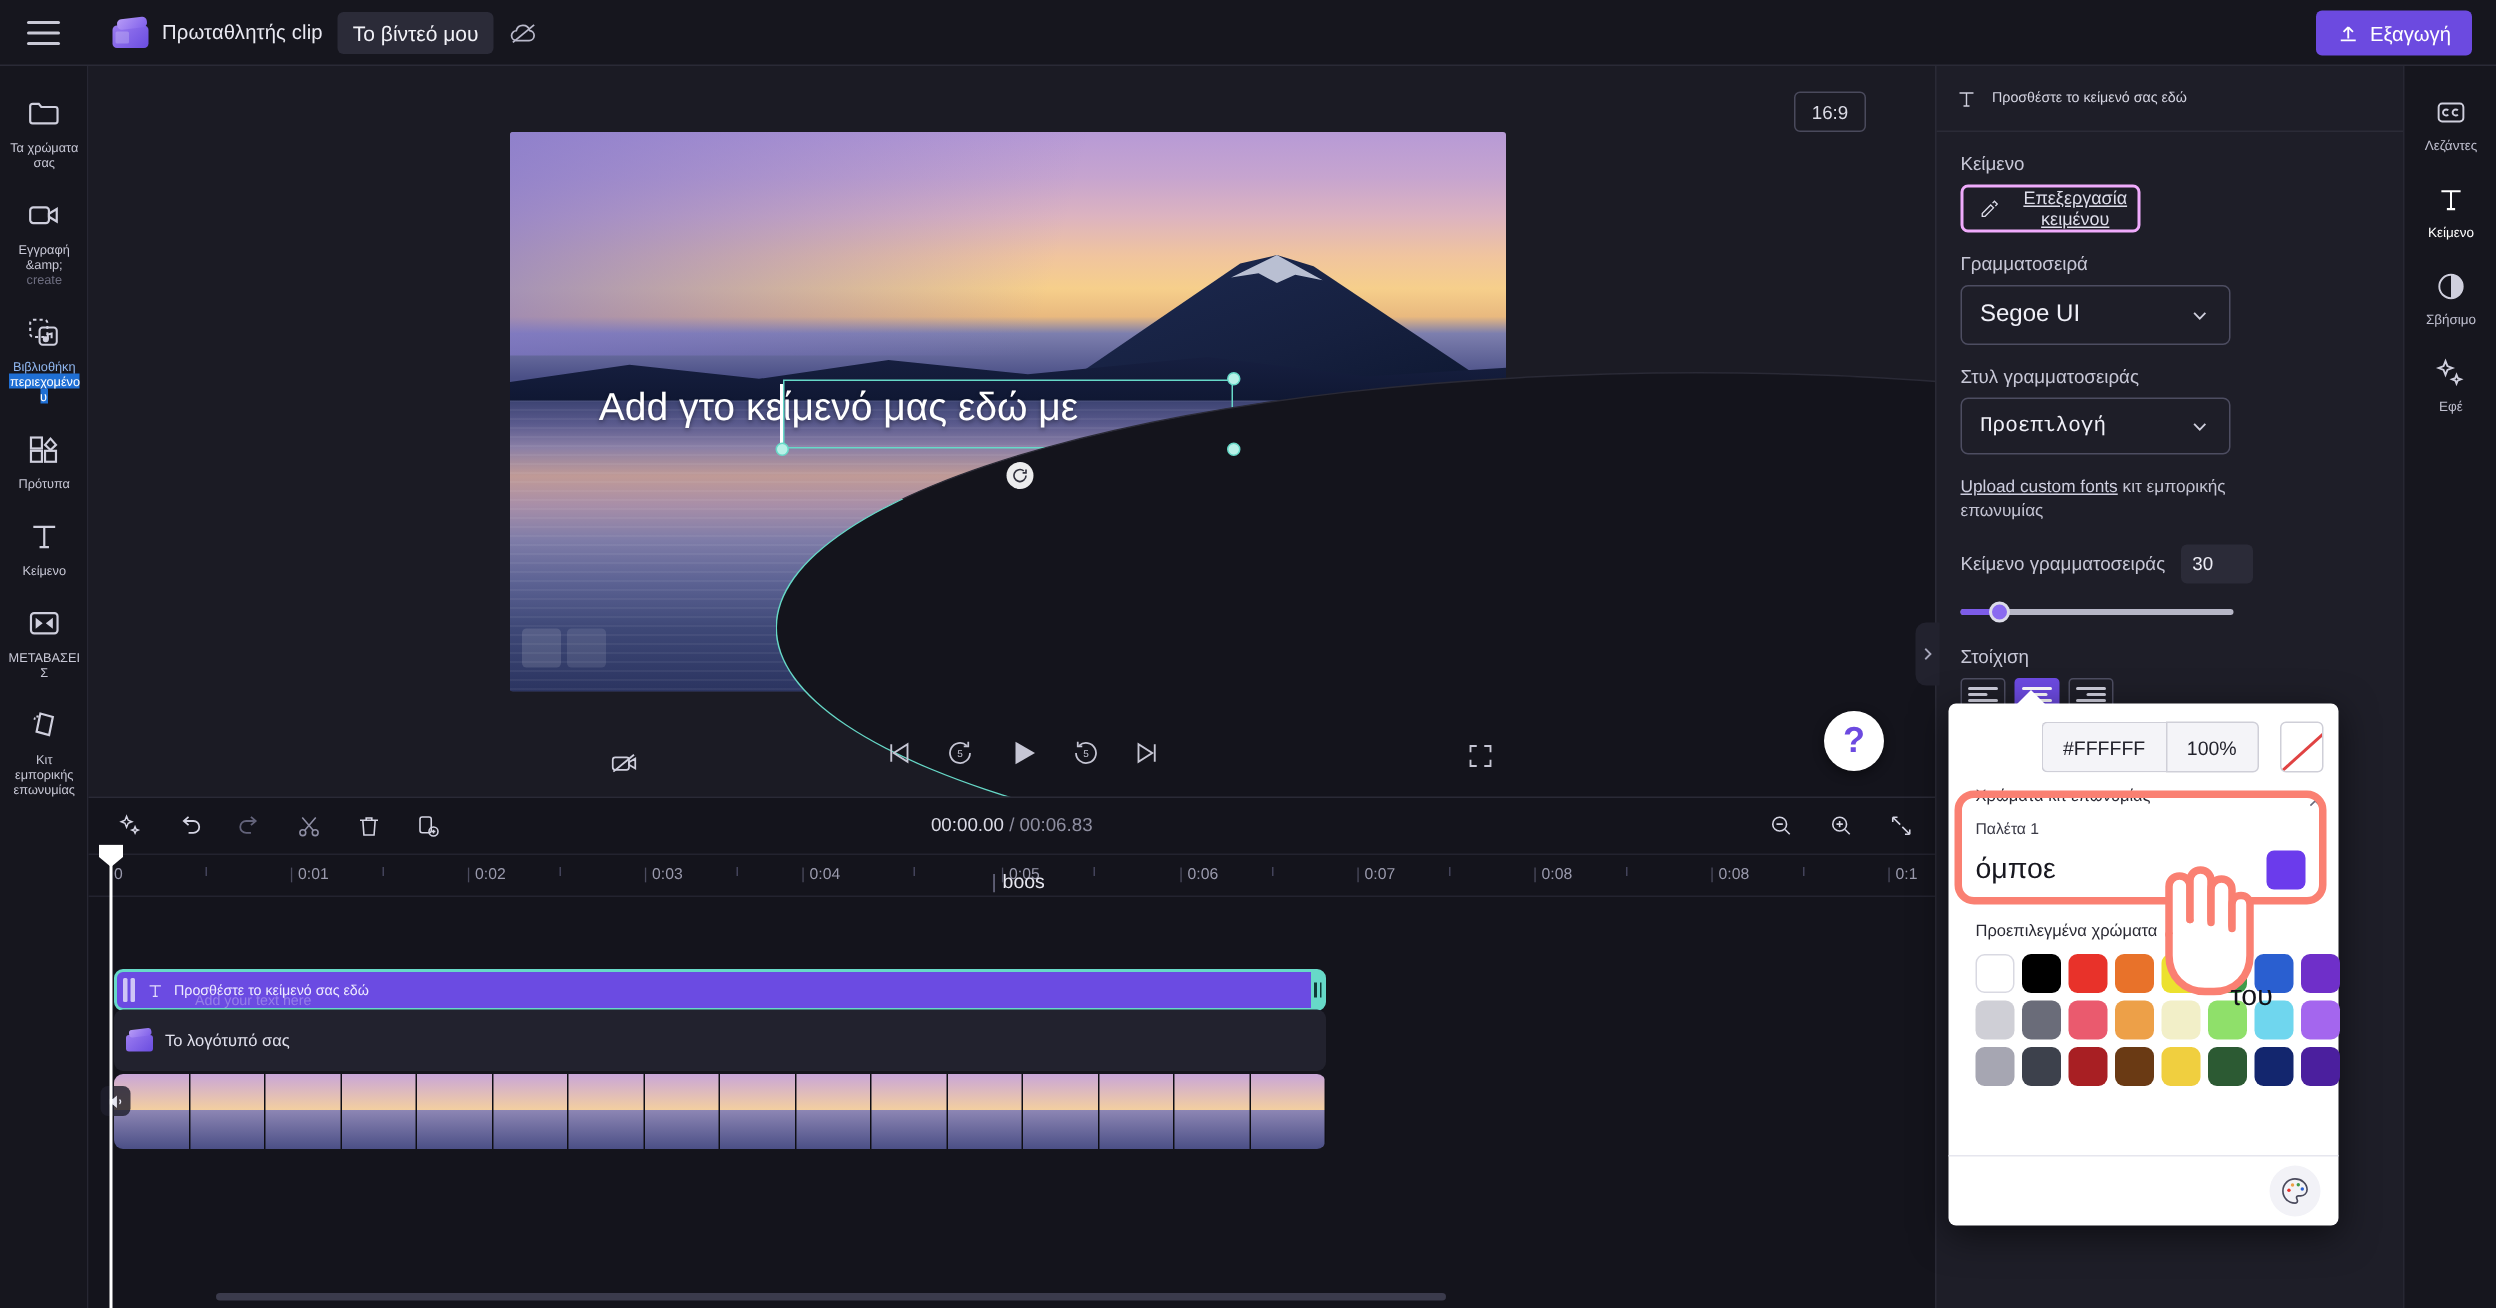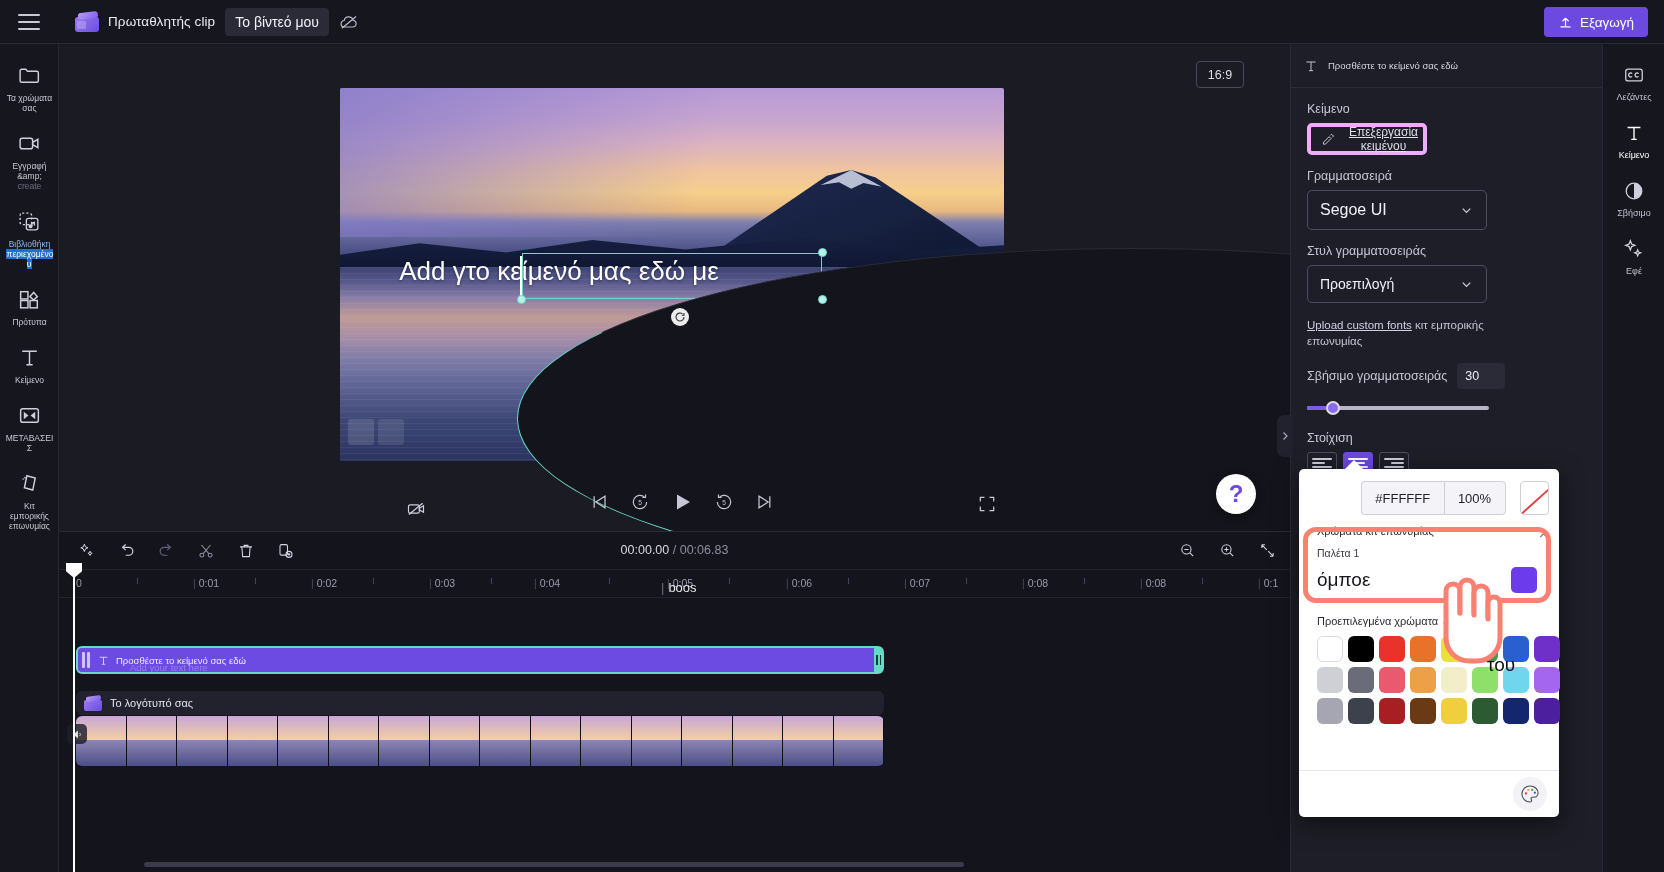--- a/index.html
+++ b/index.html
@@ -180,21 +180,21 @@
   }
   .grip { width:11px; height:16px; margin-left:4px; display:flex; gap:2px; }
   .grip i { width:3px; height:16px; background:#cfc6f6; border-radius:1px; display:block; }
   .clip-lbl { font-size:9.5px; color:#efecff; margin-left:6px; }
   .clip-lbl-ghost { position:absolute; left:52px; top:14px; font-size:9.5px;
     color:#b8a9ee; opacity:.55; }
   .handle-r { position:absolute; right:-1px; top:-1px; bottom:-1px; width:9px;
     background:#67d9c8; border-radius:0 5px 5px 0; display:flex; align-items:center; justify-content:center; }
   .handle-r i { width:1.5px; height:10px; background:#0f3b36; display:block; margin:0 1px; }
   .clip-logo {
-    top:159px; width:808px; height:24px; border-radius:6px; background:#22222e;
+    top:141px; width:808px; height:41px; border-radius:6px; background:#22222e;
     display:flex; align-items:center; padding-left:8px; gap:8px;
   }
   .mini-logo { width:18px; height:15px; position:relative; }
   .mini-logo .a { position:absolute; left:0; top:4px; width:18px; height:11px;
     border-radius:2px; background: linear-gradient(135deg,#9b7bf0,#6a4de0); }
   .mini-logo .b { position:absolute; left:2px; top:0; width:15px; height:5px;
     border-radius:2px; background:linear-gradient(135deg,#b79bf7,#7f60ea); transform:rotate(-7deg); }
   .clip-vid {
     top:184px; width:808px; height:50px; border-radius:6px; overflow:hidden;
     display:flex;
@@ -212,34 +212,34 @@
 
   
   .rpanel { position:absolute; left:1290px; top:44px; width:312px; height:828px;
     background:#1e1e28; border-left:1px solid #2a2a36; }
   .rp-head { height:44px; display:flex; align-items:center; padding:0 12px;
     gap:9px; border-bottom:1px solid #2b2b37; }
   .rp-head-t { font-size:9.5px; color:#d5d5e2; }
   .rp-body { padding:14px 16px 0; }
   .rp-lbl { font-size:12.5px; color:#c7c7d6; margin-bottom:7px; }
   .edit-btn {
-    width:120px; height:32px; border:4px solid #f0abfc; border-radius:5px;
+    width:120px; height:32px; border:2px solid #f0abfc; border-radius:5px;
     background:transparent; color:#dedeeb; display:flex; align-items:center;
     gap:8px; padding-left:10px; font-size:12px; cursor:pointer; margin-bottom:14px;
     font-family: inherit;
   }
   .edit-btn u { text-decoration: underline; }
   .sel {
     width:180px; height:40px; border:1px solid #4d4d61; border-radius:5px;
     background:transparent; display:flex; align-items:center; padding:0 12px;
     justify-content:space-between; cursor:pointer; margin-bottom:14px;
   }
   .sel.small { height:38px; }
   .sel span { font-size:16px; color:#f0f0f8; }
-  .sel.small span { font-size:14px; }
+  .sel.small span { font-size:14px;font-family:Liberation Mono, monospace; }
   .upload-line { font-size:11.5px; color:#c3c3d2; line-height:16px; margin-bottom:14px; width:182px; }
   .upload-line a { color:#cfcfe0; text-decoration:underline; }
   .fsize-row { display:flex; align-items:center; gap:10px; margin-bottom:10px; }
   .fsize-box { width:48px; height:26px; border-radius:4px; background:#2b2b38;
     display:flex; align-items:center; padding-left:8px; font-size:12.5px; color:#ededf5; }
   .slider { position:relative; width:182px; height:18px; margin-bottom:14px; }
   .slider .trk { position:absolute; left:0; top:7px; width:182px; height:4px;
     background:#b6b6c6; border-radius:2px; }
   .slider .fil { position:absolute; left:0; top:7px; width:26px; height:4px;
     background:#7d5ce8; border-radius:2px; }
@@ -748,21 +748,21 @@
         <svg width="15" height="15" viewBox="0 0 24 24" fill="none" stroke="#cfcfdd" stroke-width="2">
             <path d="M6 9l6 6 6-6"></path>
           </svg>
       </div>
 
       <div class="upload-line">
         <a href="#">Upload custom fonts</a><span> κιτ εμπορικής επωνυμίας</span>
       </div>
 
       <div class="fsize-row">
-        <span class="rp-lbl" style="margin:0">Σβήσιμο γραμματοσειράς</span>
+        <span class="rp-lbl" style="margin:0">Κείμενο γραμματοσειράς</span>
         <span class="fsize-box">30</span>
       </div>
       <div class="slider">
         <div class="trk"></div>
         <div class="fil"></div>
         <div class="knb"></div>
       </div>
 
       <div class="rp-lbl">Στοίχιση</div>
       <div class="align-row">

